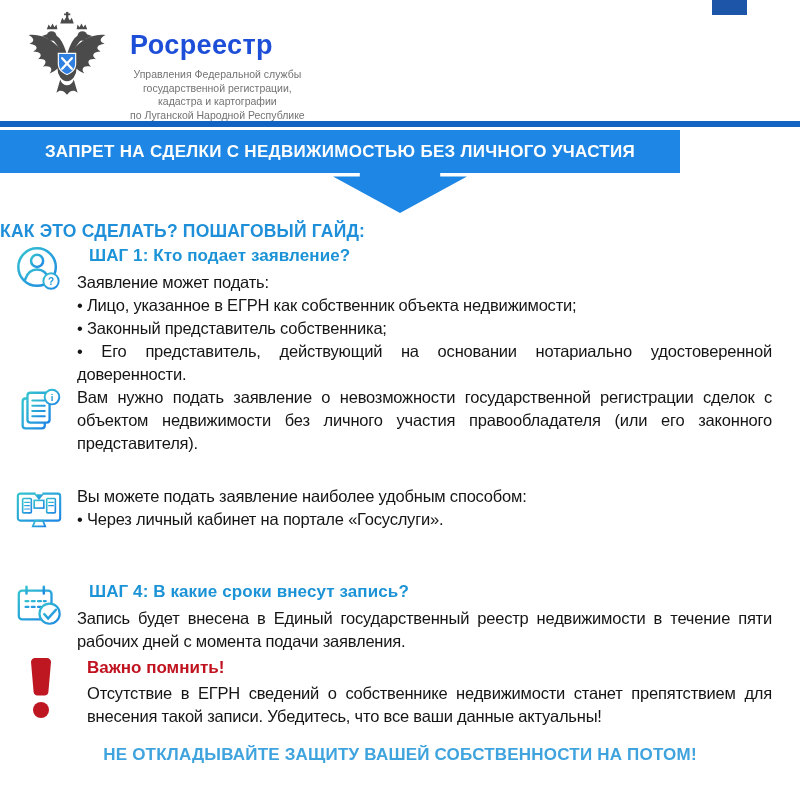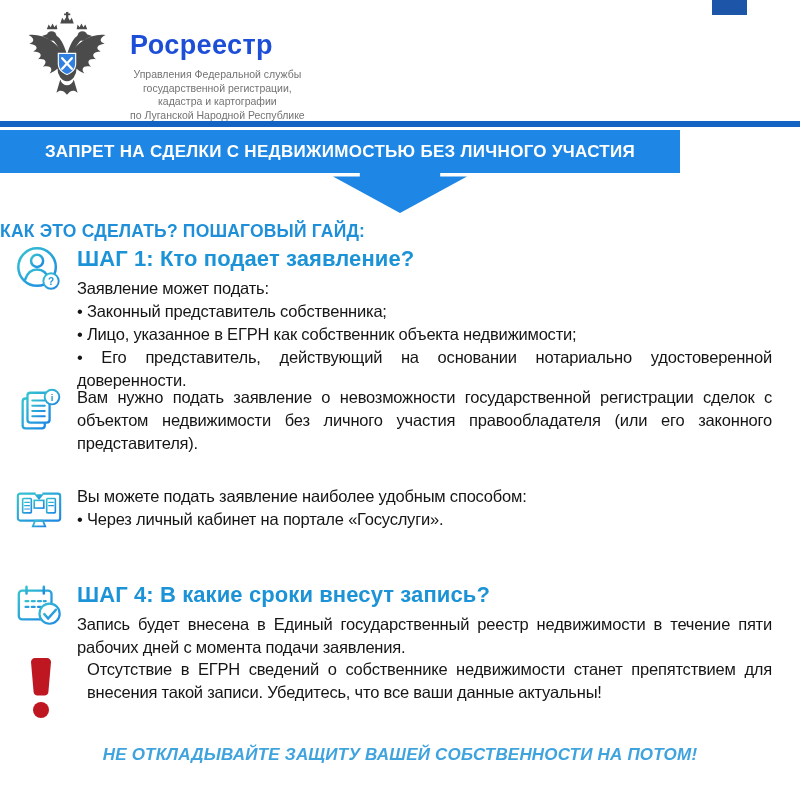--- a/index.html
+++ b/index.html
@@ -28,32 +28,32 @@
     clip-path:polygon(20% 0,80% 0,80% 11%,100% 11%,50% 100%,0 11%,20% 11%);
   }
   .guide-title{
     left:0;top:221px;width:800px;
     color:#1e8fd8;font-weight:bold;font-size:17.5px;letter-spacing:.2px;
   }
   
   .step{left:14px;width:758px;display:flex;gap:13px;}
   .step-icon{flex:0 0 50px;}
   .step-text{flex:1;min-width:0;}
-  .step-title{color:#1b93d6;font-weight:bold;font-size:22px;margin:2px 0 5px 0;letter-spacing:.1px;}
+  .step-title{color:#1b93d6;font-weight:bold;font-size:17px;margin:2px 0 5px 12px;letter-spacing:.1px;}
   .body-text{
     font-size:16.5px;font-weight:normal;line-height:23px;
     letter-spacing:-0.2px;text-align:justify;color:#151515;
   }
   .bullet::before{content:"\2022\00a0 ";}
   
   .important-title{color:#c0121f;font-weight:bold;font-size:17px;margin:0 0 4px 0;}
   
   .footer-line{
     left:0;top:745px;width:800px;text-align:center;
-    color:#3fa3de;font-weight:bold;font-size:17px;letter-spacing:.2px;font-style:italic;
+    color:#3fa3de;font-weight:bold;font-size:17px;letter-spacing:.2px;
   }
 </style>
 </head>
 <body>
 
 <div class="abs emblem">
   <svg viewBox="0 0 110 110" width="106" height="106">
     <g fill="#4b4b4b">
       <path d="M53,47 C44,33 30,24 15,26 C21,29 22,33 16,35 C24,36 26,40 20,43 C28,43 30,47 25,51 C33,50 35,54 30,59 C38,57 41,61 37,66 C44,63 50,57 53,53 Z"></path>
       <path d="M57,47 C66,33 80,24 95,26 C89,29 88,33 94,35 C86,36 84,40 90,43 C82,43 80,47 85,51 C77,50 75,54 80,59 C72,57 69,61 73,66 C66,63 60,57 57,53 Z"></path>
@@ -110,22 +110,22 @@
         <circle cx="24" cy="17.5" r="6.3"></circle>
         <path d="M11.5,37 C14,29.5 18.5,26.5 24,26.5 C29.5,26.5 34,29.5 36.5,37"></path>
         <circle cx="38.5" cy="38.5" r="8" fill="#ffffff" stroke-width="2"></circle>
       </g>
       <text x="38.5" y="42.2" text-anchor="middle" font-size="10.5" font-weight="bold" fill="#2398d3">?</text>
     </svg>
   </div>
   <div class="step-text">
     <div class="step-title">ШАГ 1: Кто подает заявление?</div>
     <div class="body-text">Заявление может подать:</div>
+    <div class="body-text bullet">Лицо, указанное в ЕГРН как собственник объекта недвижимости;</div>
     <div class="body-text bullet">Законный представитель собственника;</div>
-    <div class="body-text bullet">Лицо, указанное в ЕГРН как собственник объекта недвижимости;</div>
     <div class="body-text bullet">Его представитель, действующий на основании нотариально удостоверенной доверенности.</div>
   </div>
 </div>
 
 <div class="abs step" style="top:386px;">
   <div class="step-icon">
     <svg viewBox="0 0 52 52" width="50" height="50" fill="none">
       <defs>
           <linearGradient id="g2" x1="0" y1="0" x2="1" y2="1">
         <stop offset="0" stop-color="#35c3cf"></stop>
@@ -201,17 +201,18 @@
 </div>
 
 <div class="abs step" style="top:658px;">
   <div class="step-icon" style="padding-left:10px;">
     <svg viewBox="0 0 34 64" width="34" height="64">
       <path d="M7,4 C7,1.8 8.8,0 11,0 h12 c2.2,0 4,1.8 4,4 l-2.6,30 c-0.2,2 -1.8,3.5 -3.8,3.5 h-7.2 c-2,0 -3.6,-1.5 -3.8,-3.5 Z" fill="#bf1722"></path>
       <circle cx="17" cy="52" r="8" fill="#bf1722"></circle>
     </svg>
   </div>
   <div class="step-text">
+    <div class="important-title">Важно помнить!</div>
     <div class="body-text">Отсутствие в ЕГРН сведений о собственнике недвижимости станет препятствием для внесения такой записи. Убедитесь, что все ваши данные актуальны!</div>
   </div>
 </div>
 
 <div class="abs footer-line">НЕ ОТКЛАДЫВАЙТЕ ЗАЩИТУ ВАШЕЙ СОБСТВЕННОСТИ НА ПОТОМ!</div>
 
 </body></html>

